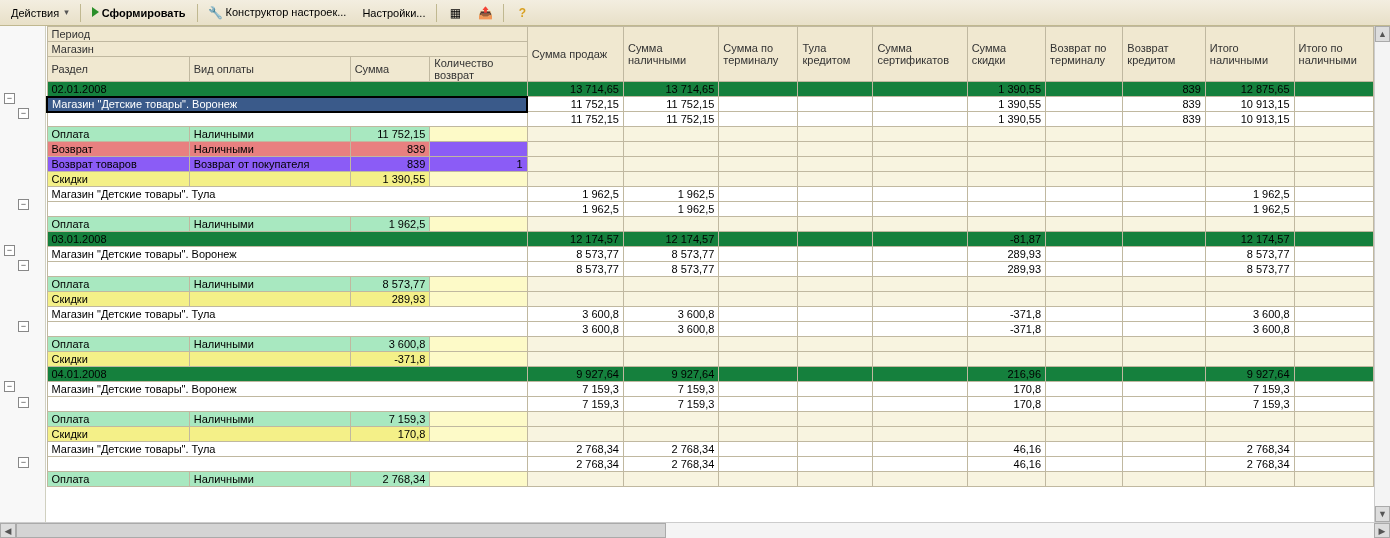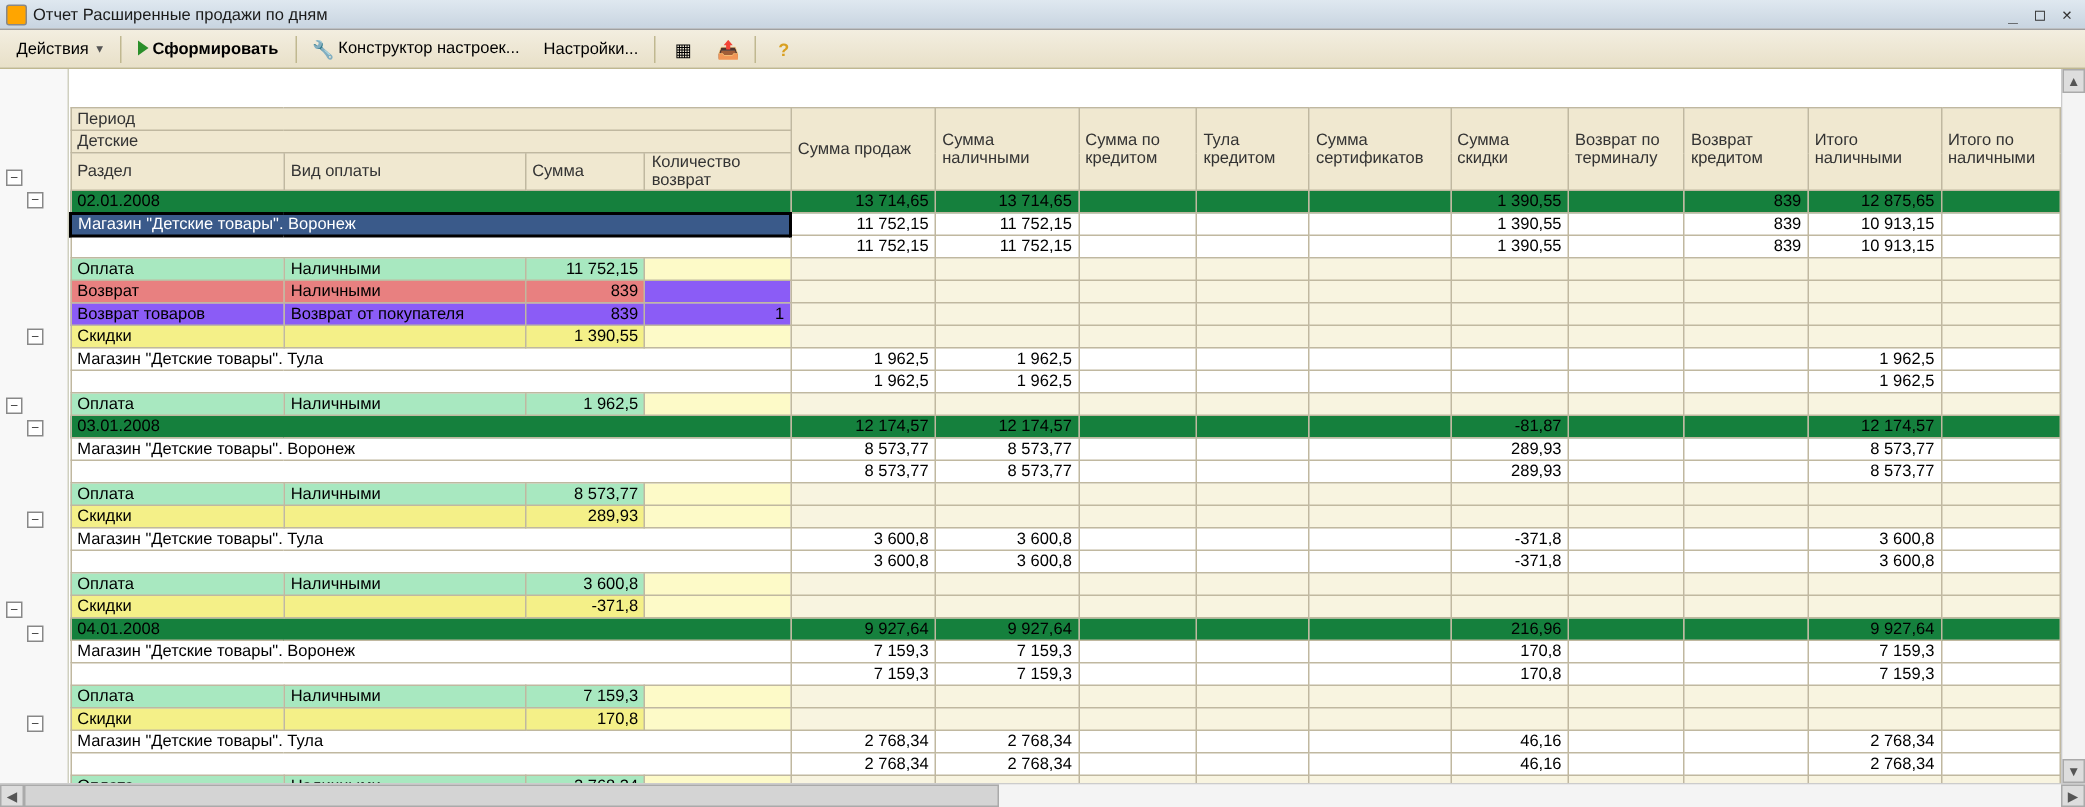--- a/index.html
+++ b/index.html
@@ -76,21 +76,21 @@
   background: #fff;
   display: flex;
   align-items: center;
   justify-content: center;
   font-size: 9px;
   line-height: 9px;
   cursor: pointer;
   color: #444;
 }
 
-.grid-wrapper { flex: 1; overflow: auto; margin-top: 25px; }
+.grid-wrapper { flex: 1; overflow: auto; }
 table.grid {
   border-collapse: collapse;
   font-size: 11px;
 }
 table.grid td, table.grid th {
   border: 1px solid #c0b8a0;
   padding: 0 4px;
   height: 15px;
   white-space: nowrap;
   vertical-align: middle;
@@ -139,29 +139,20 @@
 .col-j { width: 80px; }
 .col-k { width: 78px; }
 .col-l { width: 84px; }
 .col-m { width: 90px; }
 .col-n { width: 80px; }
 </style>
 </head>
 <body>
 
 <div class="window">
-  <div class="titlebar">
-    <div class="titlebar-icon"></div>
-    <div class="titlebar-text">Отчет  Расширенные продажи по дням</div>
-    <div class="titlebar-btns">
-      <div class="titlebar-btn">_</div>
-      <div class="titlebar-btn">□</div>
-      <div class="titlebar-btn">✕</div>
-    </div>
-  </div>
 
   <div class="toolbar">
     <div class="tb-btn dropdown-arrow">
         <span>Действия</span>
       </div>
     <div class="tb-sep"></div>
     <div class="tb-btn">
       <span class="icon-play"></span>
       <b>Сформировать</b>
     </div>
@@ -198,31 +189,31 @@
         <div class="outline-toggle" style="top: 371px; left: 18px;">−</div>
         <div class="outline-toggle" style="top: 431px; left: 18px;">−</div>
       </div>
     <div class="grid-wrapper">
       <table class="grid">
         <thead>
           <tr>
             <th class="col-a" colspan="4">Период</th>
             <th class="col-e" rowspan="3">Сумма продаж</th>
             <th class="col-f" rowspan="3" style="white-space:normal">Сумма наличными</th>
-            <th class="col-g" rowspan="3" style="white-space:normal">Сумма по кредитом</th>
+            <th class="col-g" rowspan="3" style="white-space:normal">Сумма по терминалу</th>
             <th class="col-h" rowspan="3" style="white-space:normal">Тула кредитом</th>
             <th class="col-i" rowspan="3" style="white-space:normal">Сумма сертификатов</th>
             <th class="col-j" rowspan="3" style="white-space:normal">Сумма скидки</th>
             <th class="col-k" rowspan="3" style="white-space:normal">Возврат по терминалу</th>
             <th class="col-l" rowspan="3" style="white-space:normal">Возврат кредитом</th>
             <th class="col-m" rowspan="3" style="white-space:normal">Итого наличными</th>
             <th class="col-n" rowspan="3" style="white-space:normal">Итого по наличными</th>
           </tr>
           <tr>
-            <th colspan="4">Детские</th>
+            <th colspan="4">Магазин</th>
           </tr>
           <tr>
             <th class="col-a">Раздел</th>
             <th class="col-b">Вид оплаты</th>
             <th class="col-c">Сумма</th>
             <th class="col-d" style="white-space:normal">Количество возврат</th>
           </tr>
         </thead>
         <tbody id="grid-body">
             <tr class="row-date">

